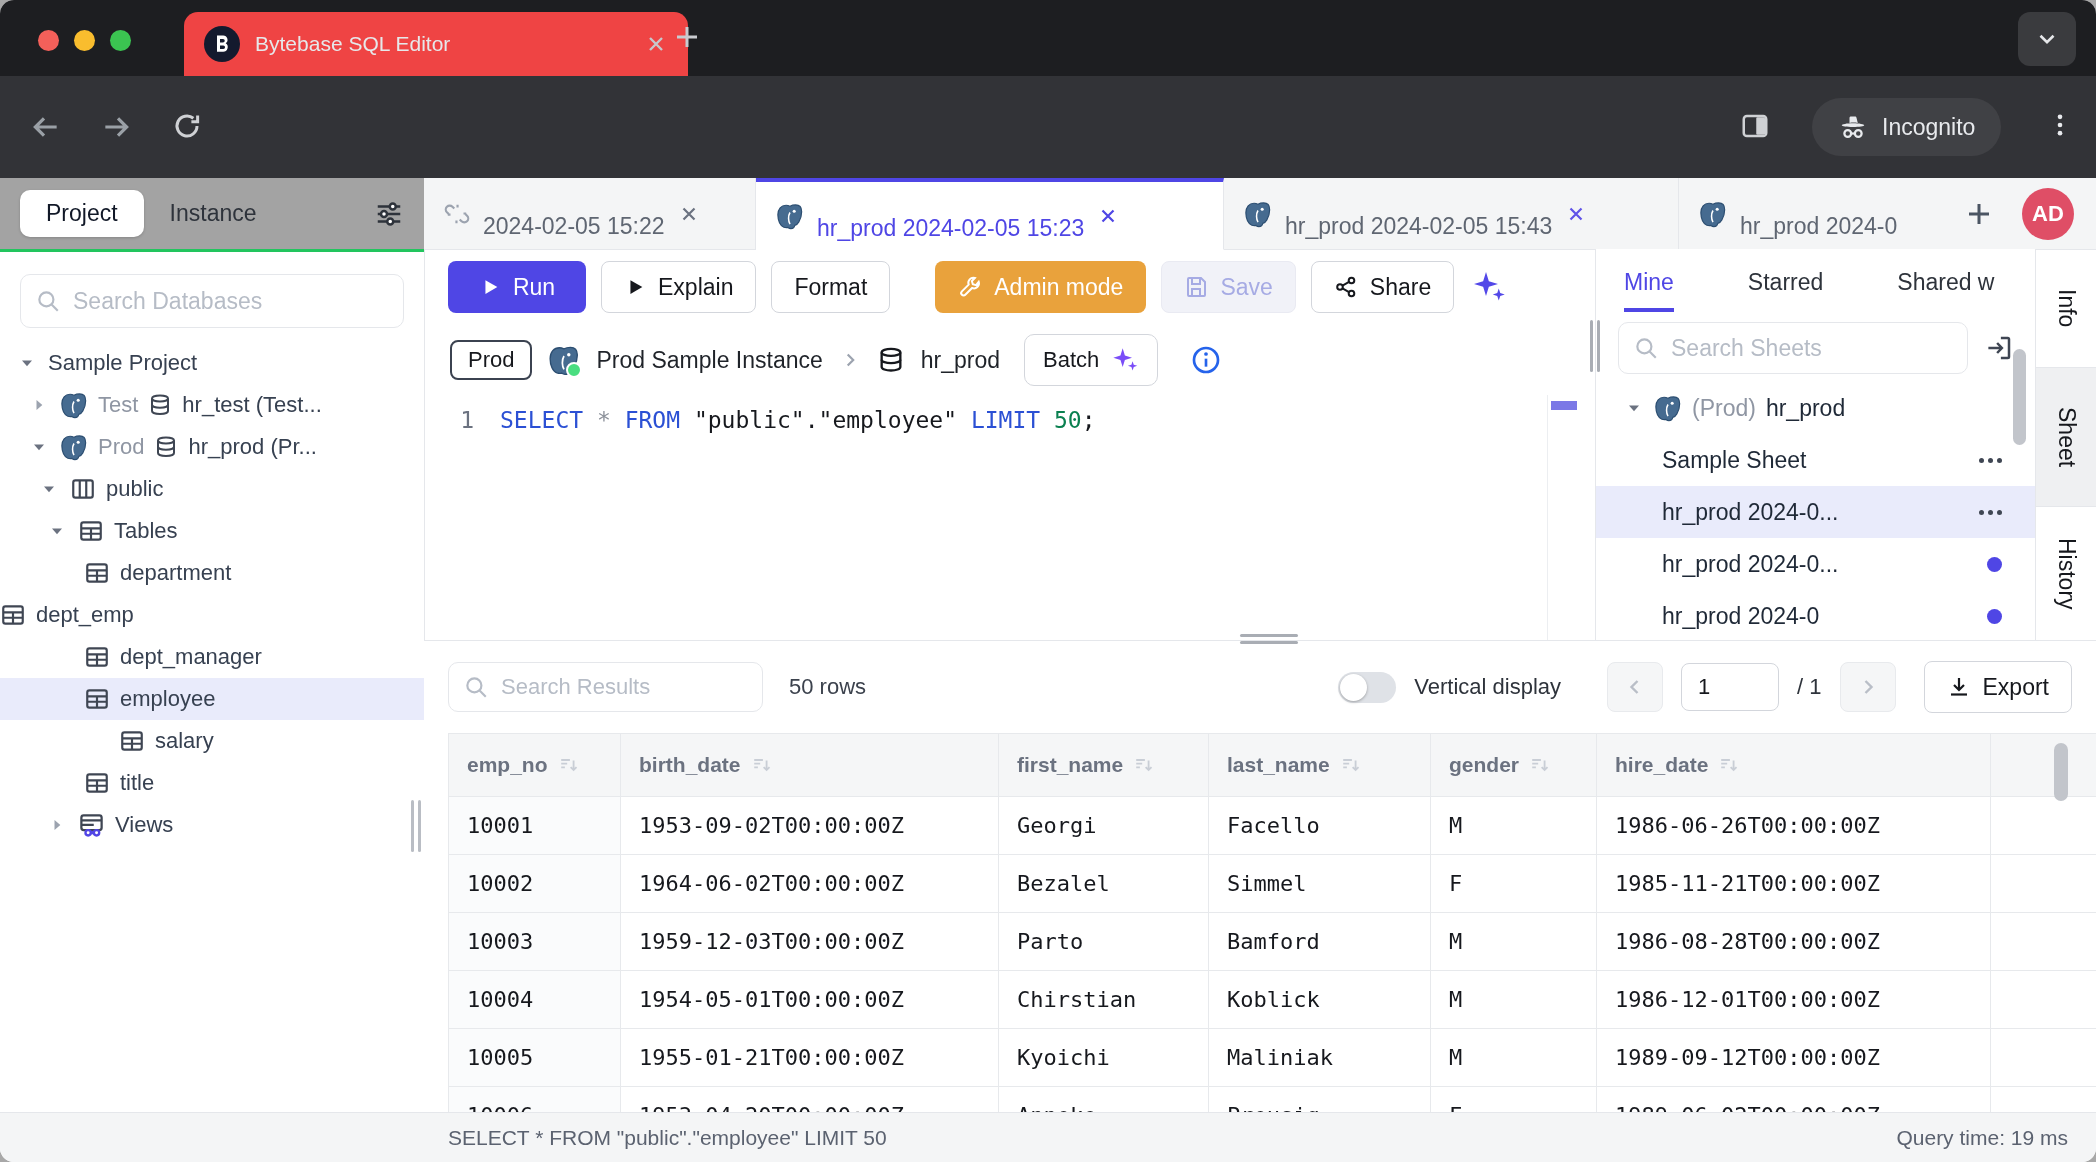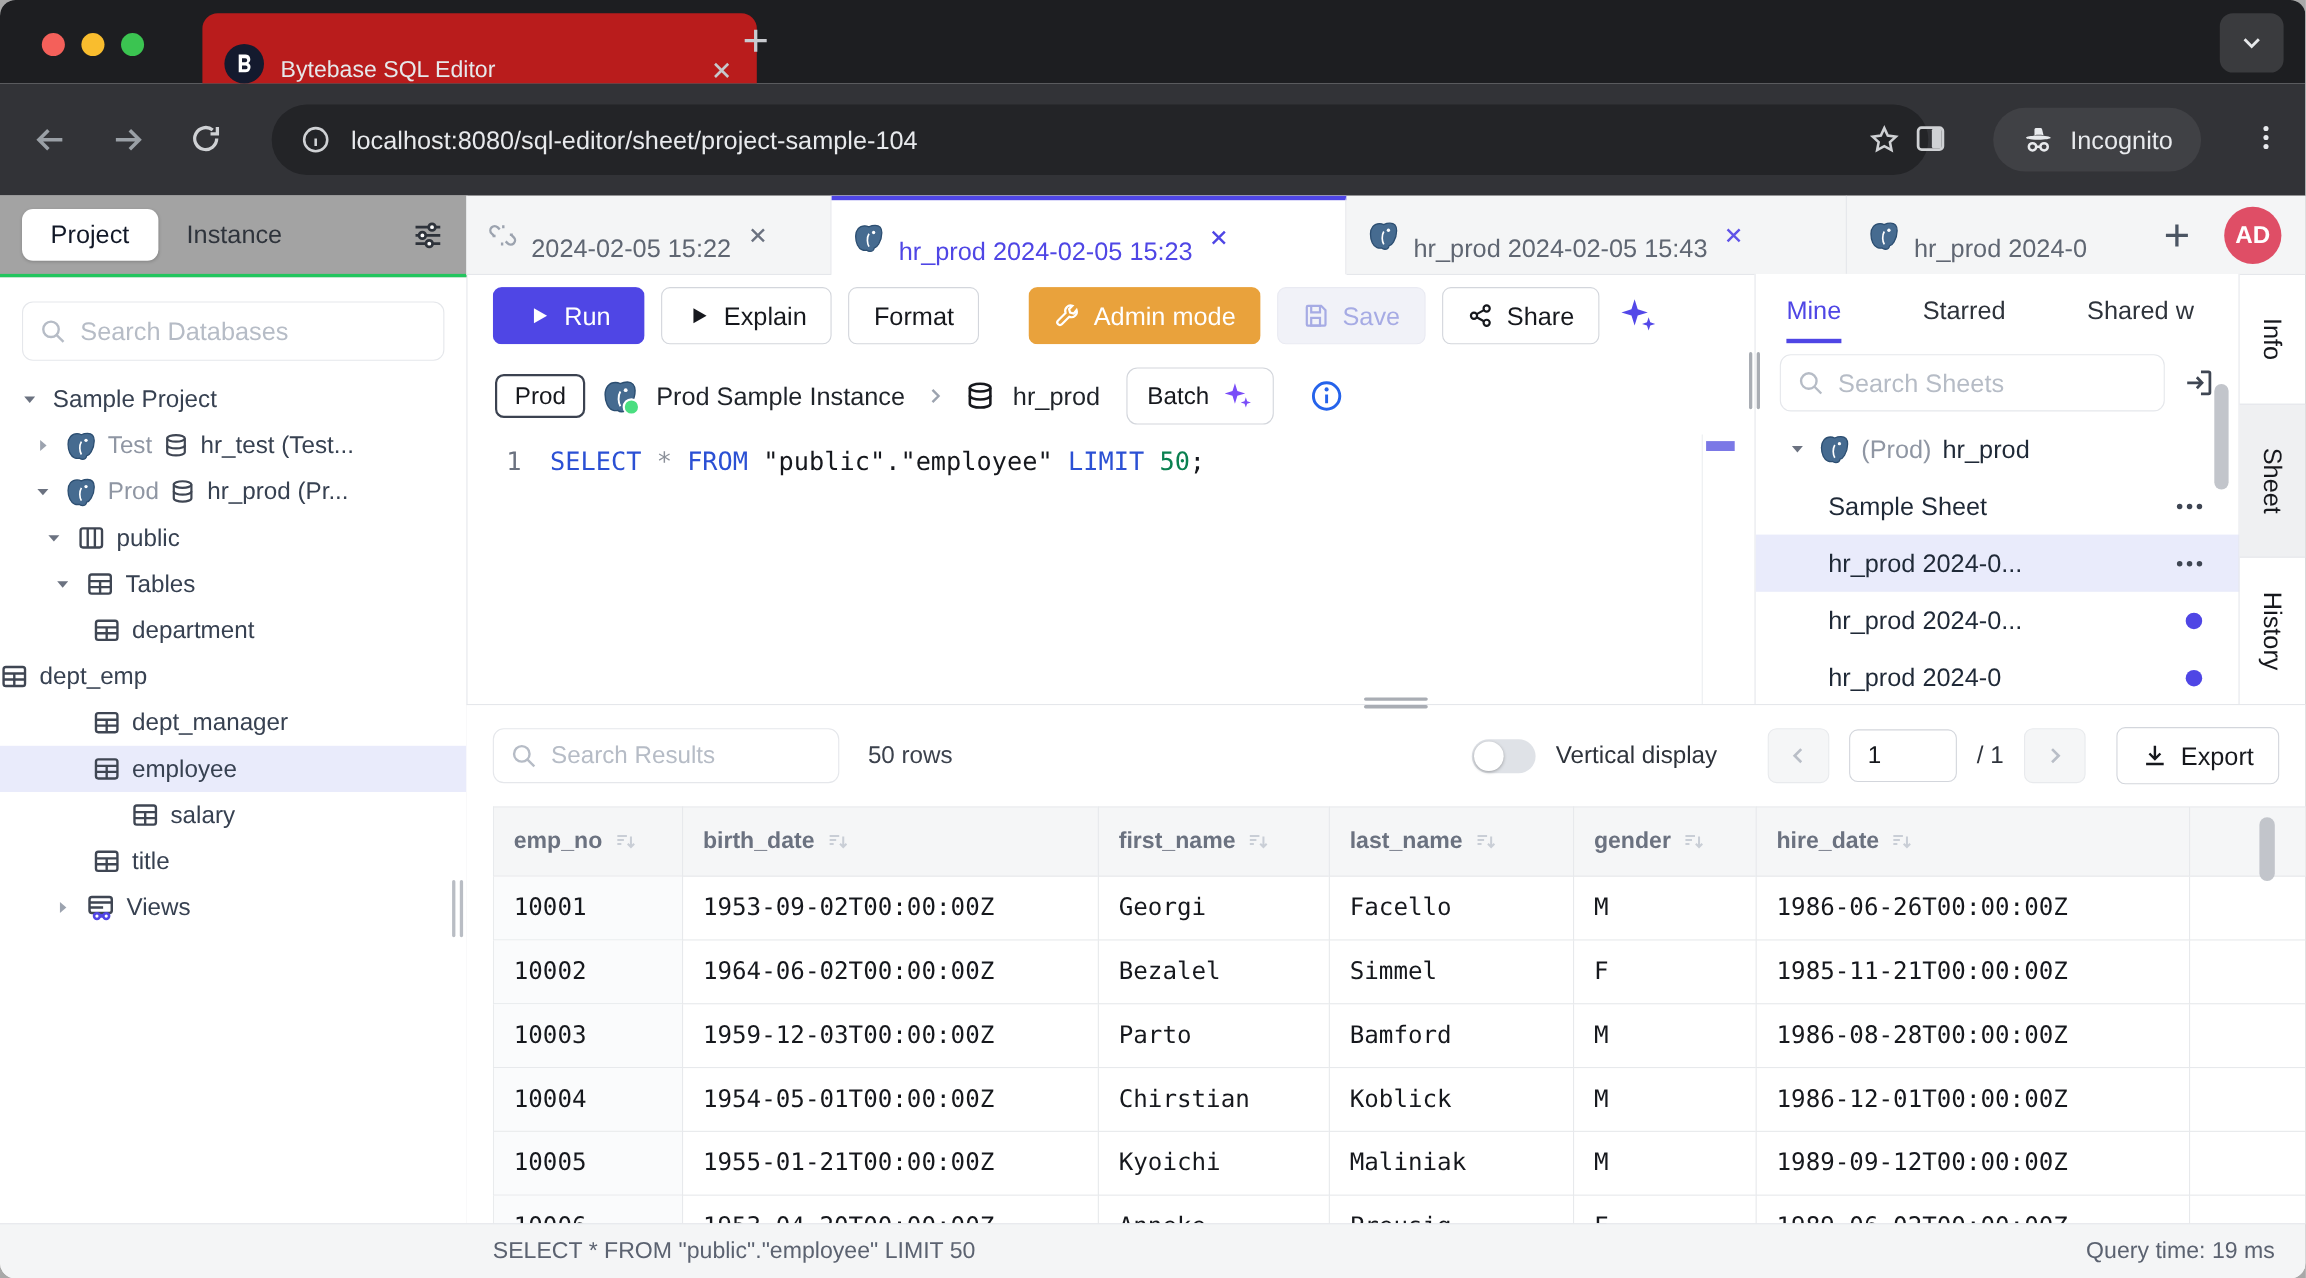--- a/index.html
+++ b/index.html
@@ -6,22 +6,22 @@
   .screen{position:relative;width:2096px;height:1162px;background:#fff;overflow:hidden;
     border-radius:14px;font-family:"Liberation Sans",sans-serif;color:#1f2329;}
   svg{display:block;}
   .ic{flex:none;}
 
   
   .chrome{position:absolute;left:0;top:0;width:100%;height:178px;}
   .tabstrip{position:relative;height:76px;background:#1d1e21;}
   .traffic{position:absolute;left:38px;top:30px;display:flex;gap:15px;}
   .light{width:21px;height:21px;border-radius:50%;}
-  .btab{position:absolute;left:184px;top:12px;width:464px;height:64px;background:#b91c1c;
-    border-radius:14px 14px 0 0;display:flex;align-items:flex-end;padding:0 20px;gap:15px;}
+  .btab{position:absolute;left:184px;top:12px;width:464px;height:64px;background:#ef4444;
+    border-radius:14px 14px 0 0;display:flex;align-items:center;padding:0 20px;gap:15px;}
   .favicon{width:36px;height:36px;border-radius:50%;background:#141a2e;display:flex;align-items:center;justify-content:center;}
   .btab-title{color:#e6e8ea;font-size:21px;flex:1;white-space:nowrap;overflow:hidden;}
   .newtab{position:absolute;left:672px;top:22px;color:#c9cbd0;}
   .chevbtn{position:absolute;right:20px;top:12px;width:58px;height:54px;background:#3a3b3e;border-radius:12px;
     display:flex;align-items:center;justify-content:center;}
   .btoolbar{position:relative;height:102px;background:#323337;display:flex;align-items:center;}
   .navic{position:absolute;top:35px;}
   .urlpill{position:absolute;left:247px;top:19px;width:1454px;height:64px;background:#232427;border-radius:32px;
     display:flex;align-items:center;padding:0 26px;gap:18px;}
   .url{color:#e8eaed;font-size:23px;white-space:nowrap;overflow:hidden;flex:1;}
@@ -314,29 +314,20 @@
     <div class="btoolbar">
       <svg class="navic" style="left:30px" width="32" height="32" stroke="#9aa0a6">
           <use href="#i-back"></use>
         </svg>
       <svg class="navic" style="left:100px" width="32" height="32" stroke="#9aa0a6">
           <use href="#i-fwd"></use>
         </svg>
       <svg class="navic" style="left:172px" width="30" height="30" stroke="#cfd1d4">
           <use href="#i-reload"></use>
         </svg>
-      <div class="urlpill">
-        <svg class="ic" width="28" height="28" stroke="#cfd1d4">
-            <use href="#i-info"></use>
-          </svg>
-        <span class="url">localhost:8080/sql-editor/sheet/project-sample-104</span>
-        <svg class="ic" width="28" height="28" stroke="#cfd1d4">
-            <use href="#i-star"></use>
-          </svg>
-      </div>
       <svg class="navic" style="left:1740px" width="30" height="30" color="#cfd1d4">
           <use href="#i-panel"></use>
         </svg>
       <div class="incog">
         <svg class="ic" width="30" height="30" color="#e8eaed">
             <use href="#i-spy"></use>
           </svg>
         <span>Incognito</span>
       </div>
       <svg class="navic" style="left:2046px" width="28" height="28" fill="#e8eaed">

